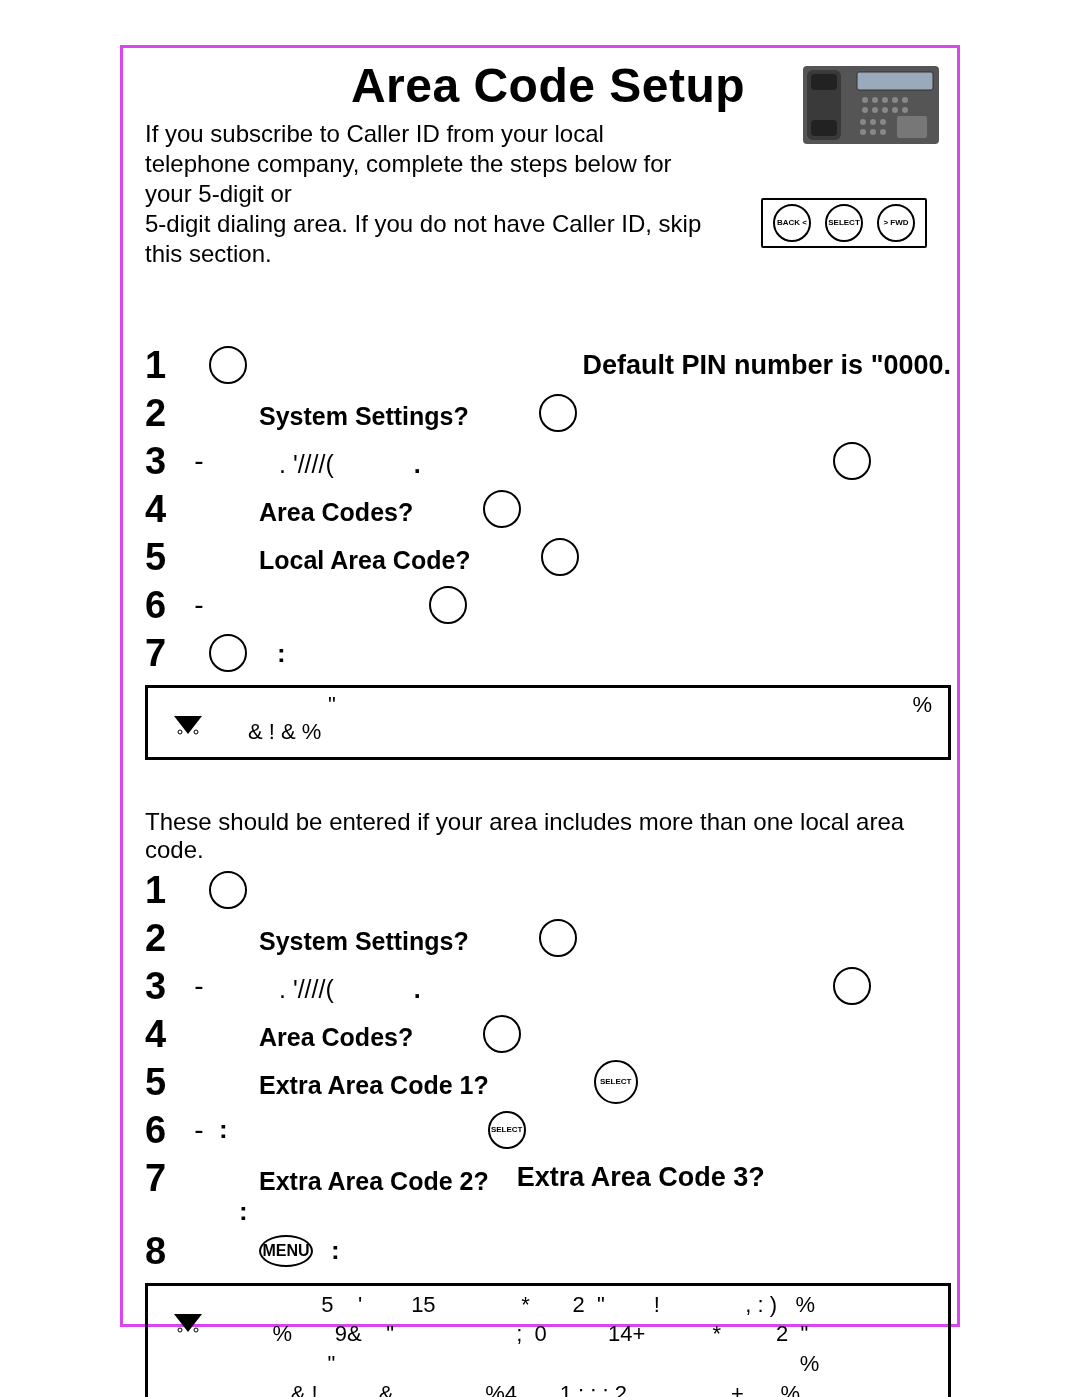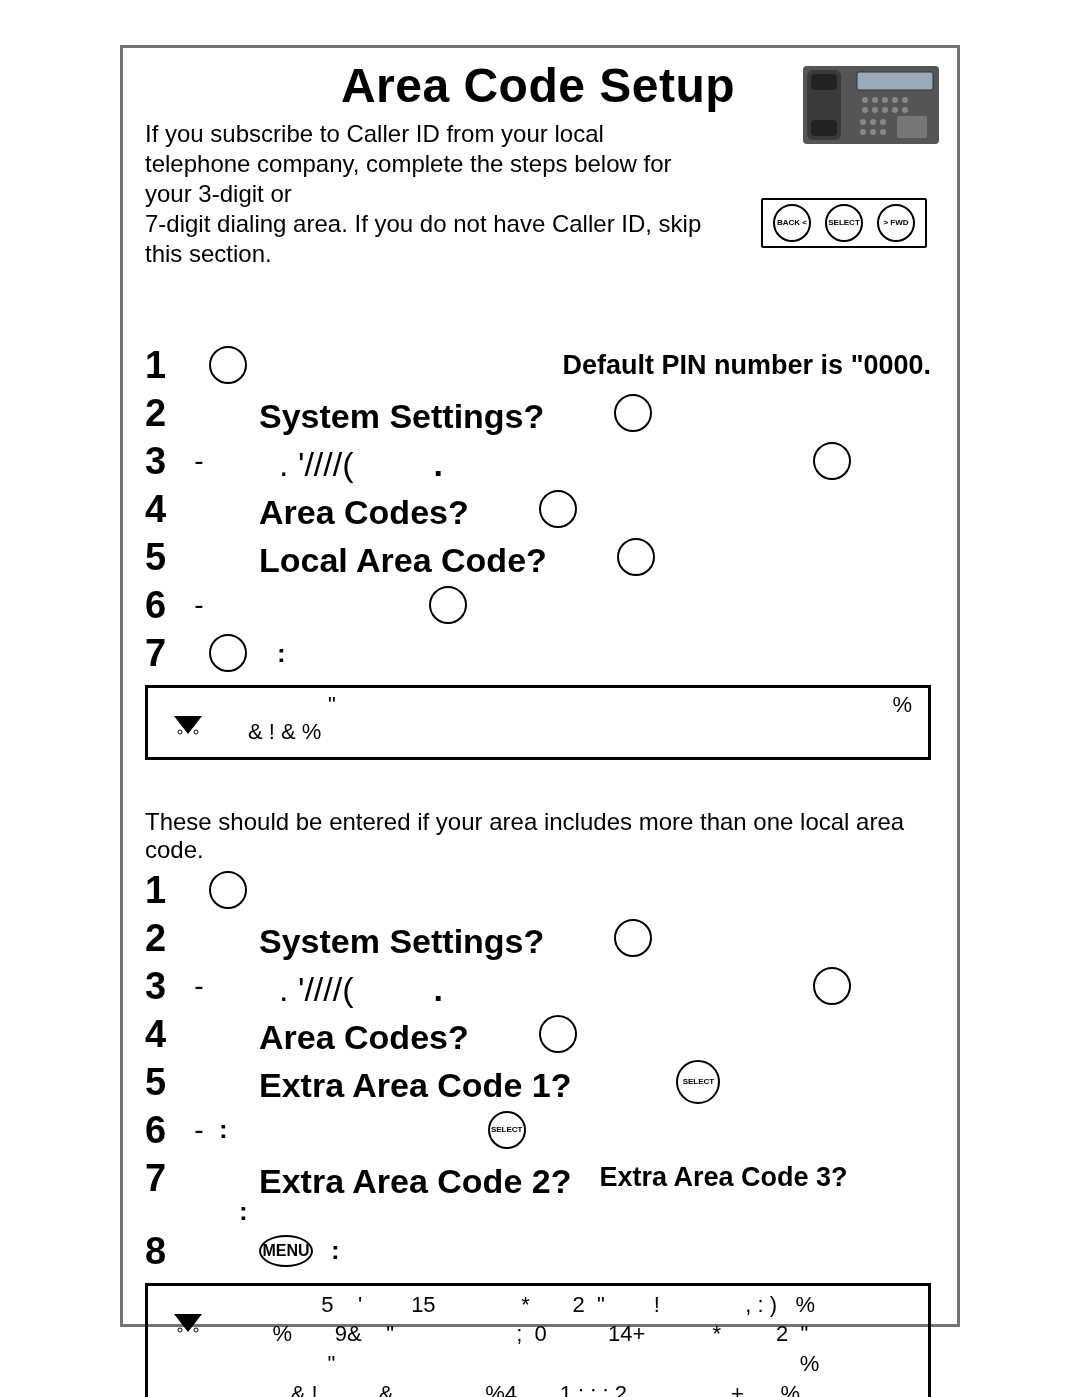--- a/index.html
+++ b/index.html
@@ -10,25 +10,25 @@
     color: #000;
   }
   .page {
     width: 1080px;
     height: 1397px;
     box-sizing: border-box;
     padding: 45px 120px 70px 120px;
     position: relative;
   }
   .frame {
-    border: 3px solid #737373;
+    border: 3px solid #d946ef;
     width: 100%;
     height: 100%;
     box-sizing: border-box;
-    padding: 10px 26px 18px 22px;
+    padding: 10px 6px 18px 22px;
     position: relative;
   }
   .title {
     text-align: center;
     font-weight: 900;
     font-size: 48px;
     letter-spacing: 0.5px;
     margin: 0 0 6px 0;
   }
   .intro {
@@ -88,21 +88,21 @@
     flex: 0 0 44px;
     line-height: 1;
   }
   .dash {
     font-size: 28px;
     font-weight: 400;
     width: 20px;
     text-align: center;
   }
   .txt, .txtb {
-    font-size: 34px;
+    font-size: 25px;
     margin-left: 70px;
     margin-top: 7px;
   }
   .txtb {
     font-weight: 900;
   }
   .txt2 {
     font-size: 27px;
     font-weight: 900;
     margin-left: 28px;
@@ -213,22 +213,22 @@
         </g>
         <rect x="10" y="12" width="34" height="70" rx="6" fill="#3a3a3a"></rect>
         <rect x="14" y="16" width="26" height="16" rx="4" fill="#222"></rect>
         <rect x="14" y="62" width="26" height="16" rx="4" fill="#222"></rect>
       </svg>
     </div>
 
     <h1 class="title">Area Code Setup</h1>
 
     <p class="intro">
-      <span>If you subscribe to Caller ID from your local telephone company, complete the steps below for your 3-digit or</span><br>
-      <span>7-digit dialing area. If you do not have Caller ID, skip this section.</span>
+      <span>If you subscribe to Caller ID from your local telephone company, complete the steps below for your 5-digit or</span><br>
+      <span>5-digit dialing area. If you do not have Caller ID, skip this section.</span>
     </p>
 
     <div class="btnrow">
       <span class="circ">
           <span class="lbl">BACK &lt;</span>
         </span>
       <span class="circ">
           <span class="lbl">SELECT</span>
         </span>
       <span class="circ">

